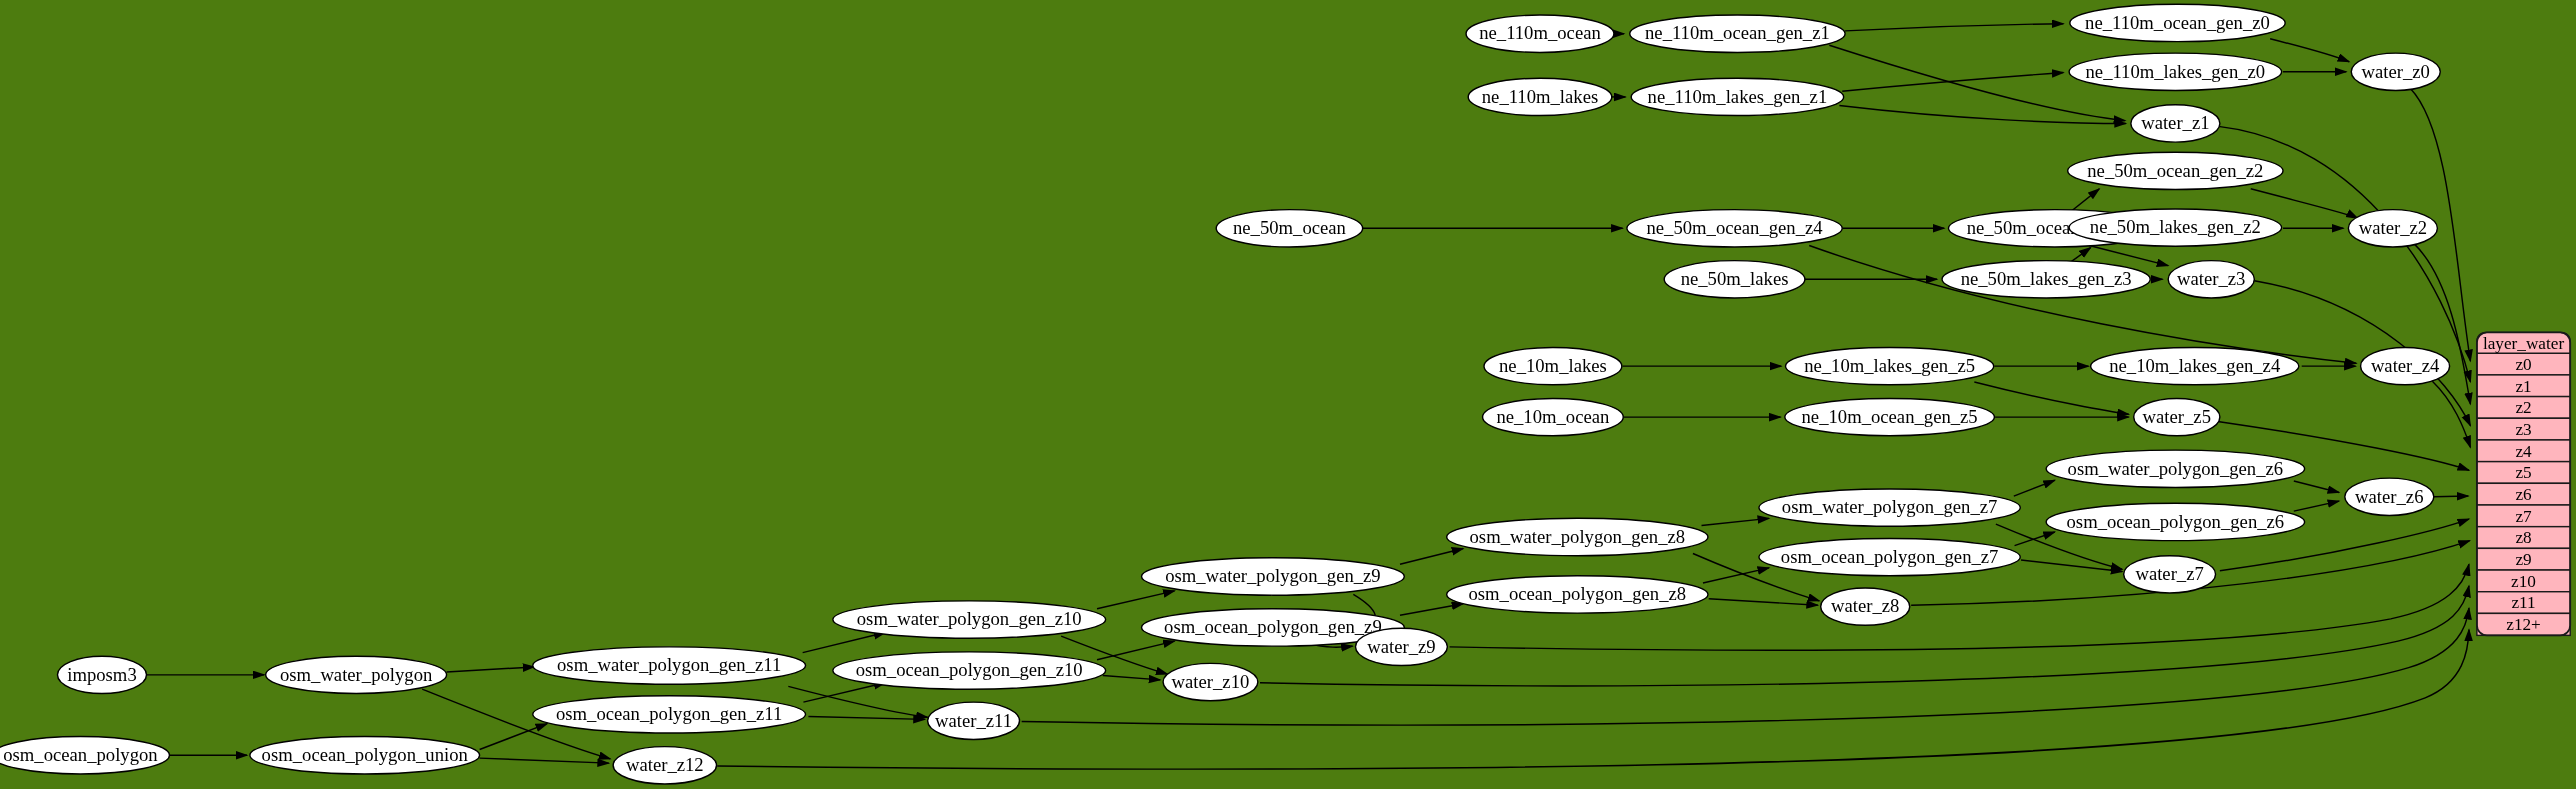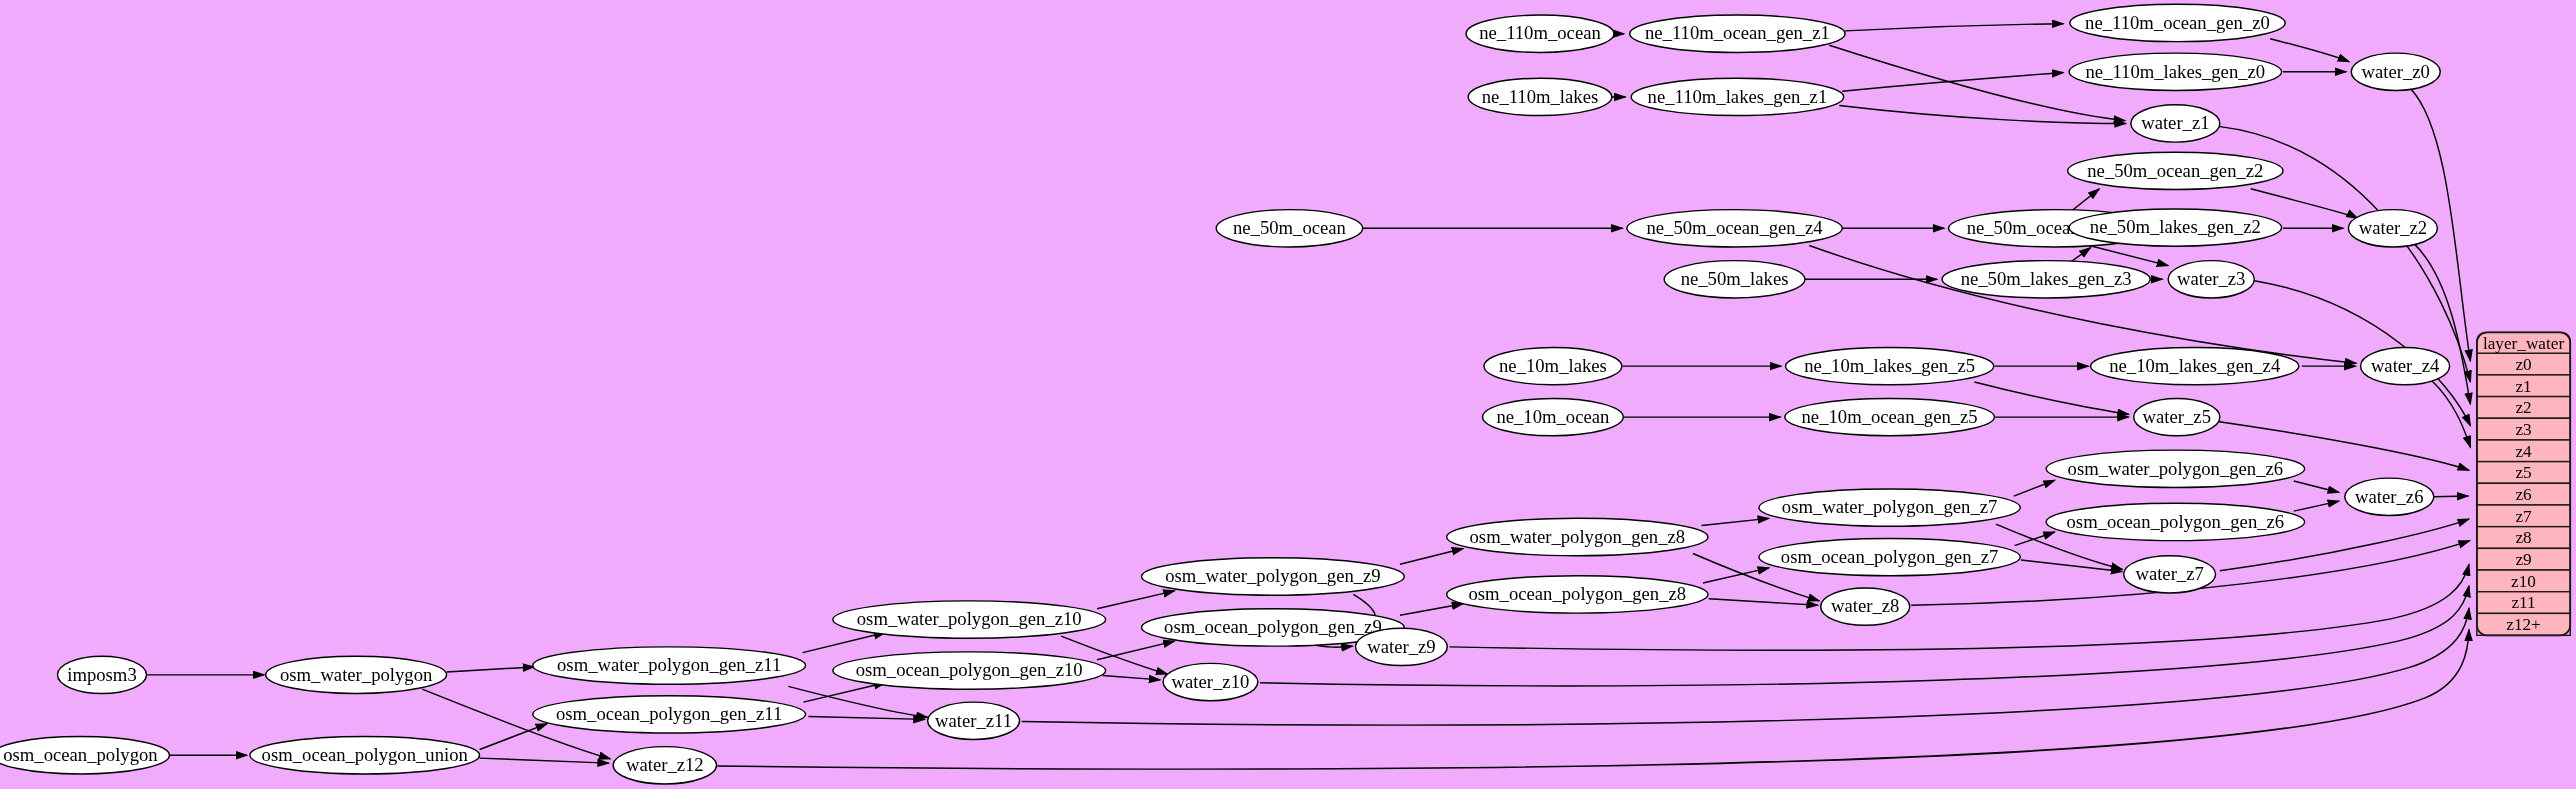--- a/index.html
+++ b/index.html
@@ -1,16 +1,16 @@
 <!DOCTYPE html>
 <html style="font-size:11.5px"><head>
 <meta charset="utf-8">
 <style>
   html,body{margin:0;padding:0;background:#ffffff;}
-  #canvas{width:2576px;height:789px;position:relative;background:#f0abfc;}
+  #canvas{width:2576px;height:789px;position:relative;background:#4d7c0f;}
   svg{display:block;}
   .node ellipse{fill:#ffffff;stroke:#000000;stroke-width:2px;}
   .node text{font-family:"Liberation Serif",serif;font-size:26px;fill:#000000;text-anchor:middle;}
   .edge{fill:none;stroke:#000000;stroke-width:2px;marker-end:url(#arrow);}
   .tbl-cell{stroke:#1a1a1a;stroke-width:2px;}
   .tbl-outline{fill:none;stroke:#1a1a1a;stroke-width:2.5px;}
   .tbl-text{font-family:"Liberation Serif",serif;font-size:24px;fill:#000000;text-anchor:middle;}
 </style>
 </head>
 <body>

